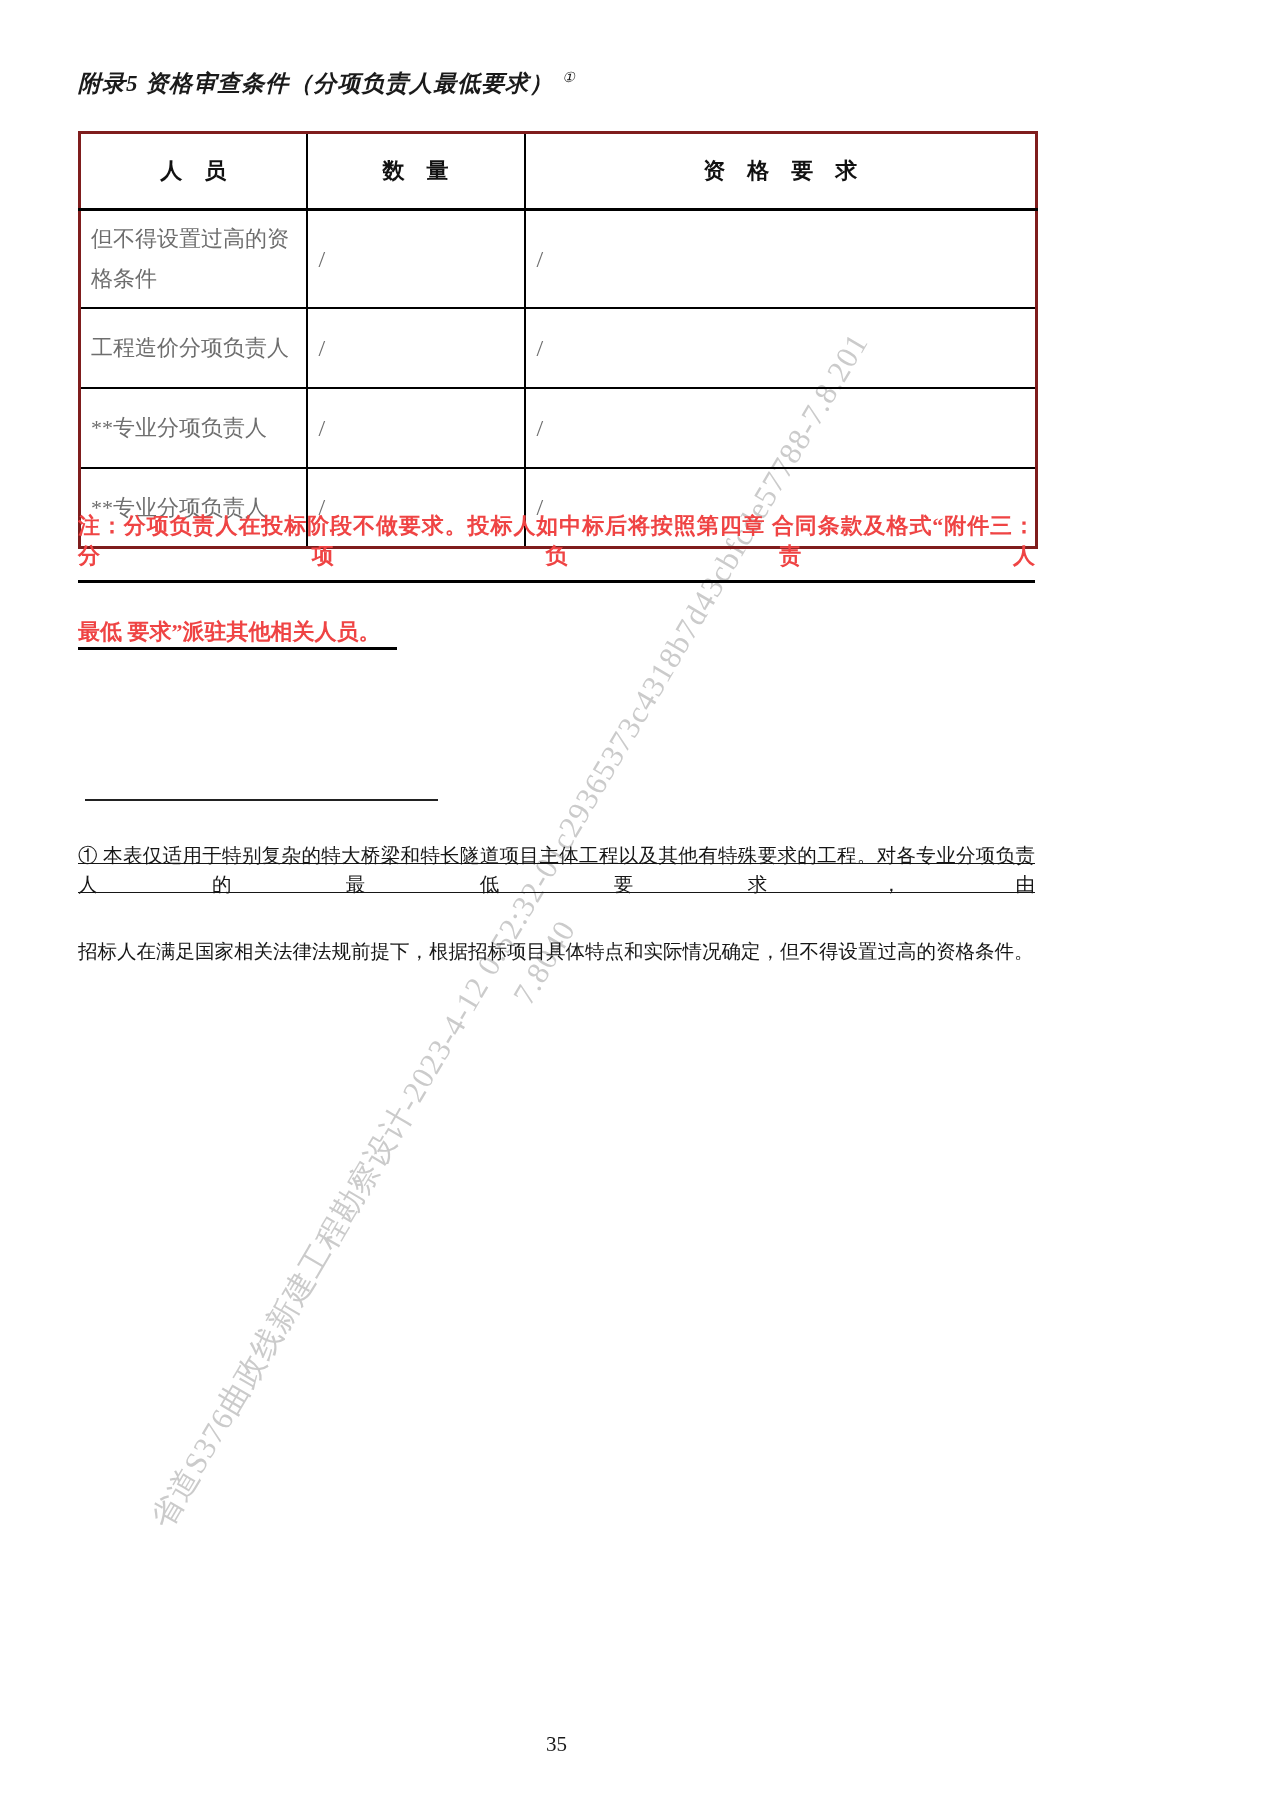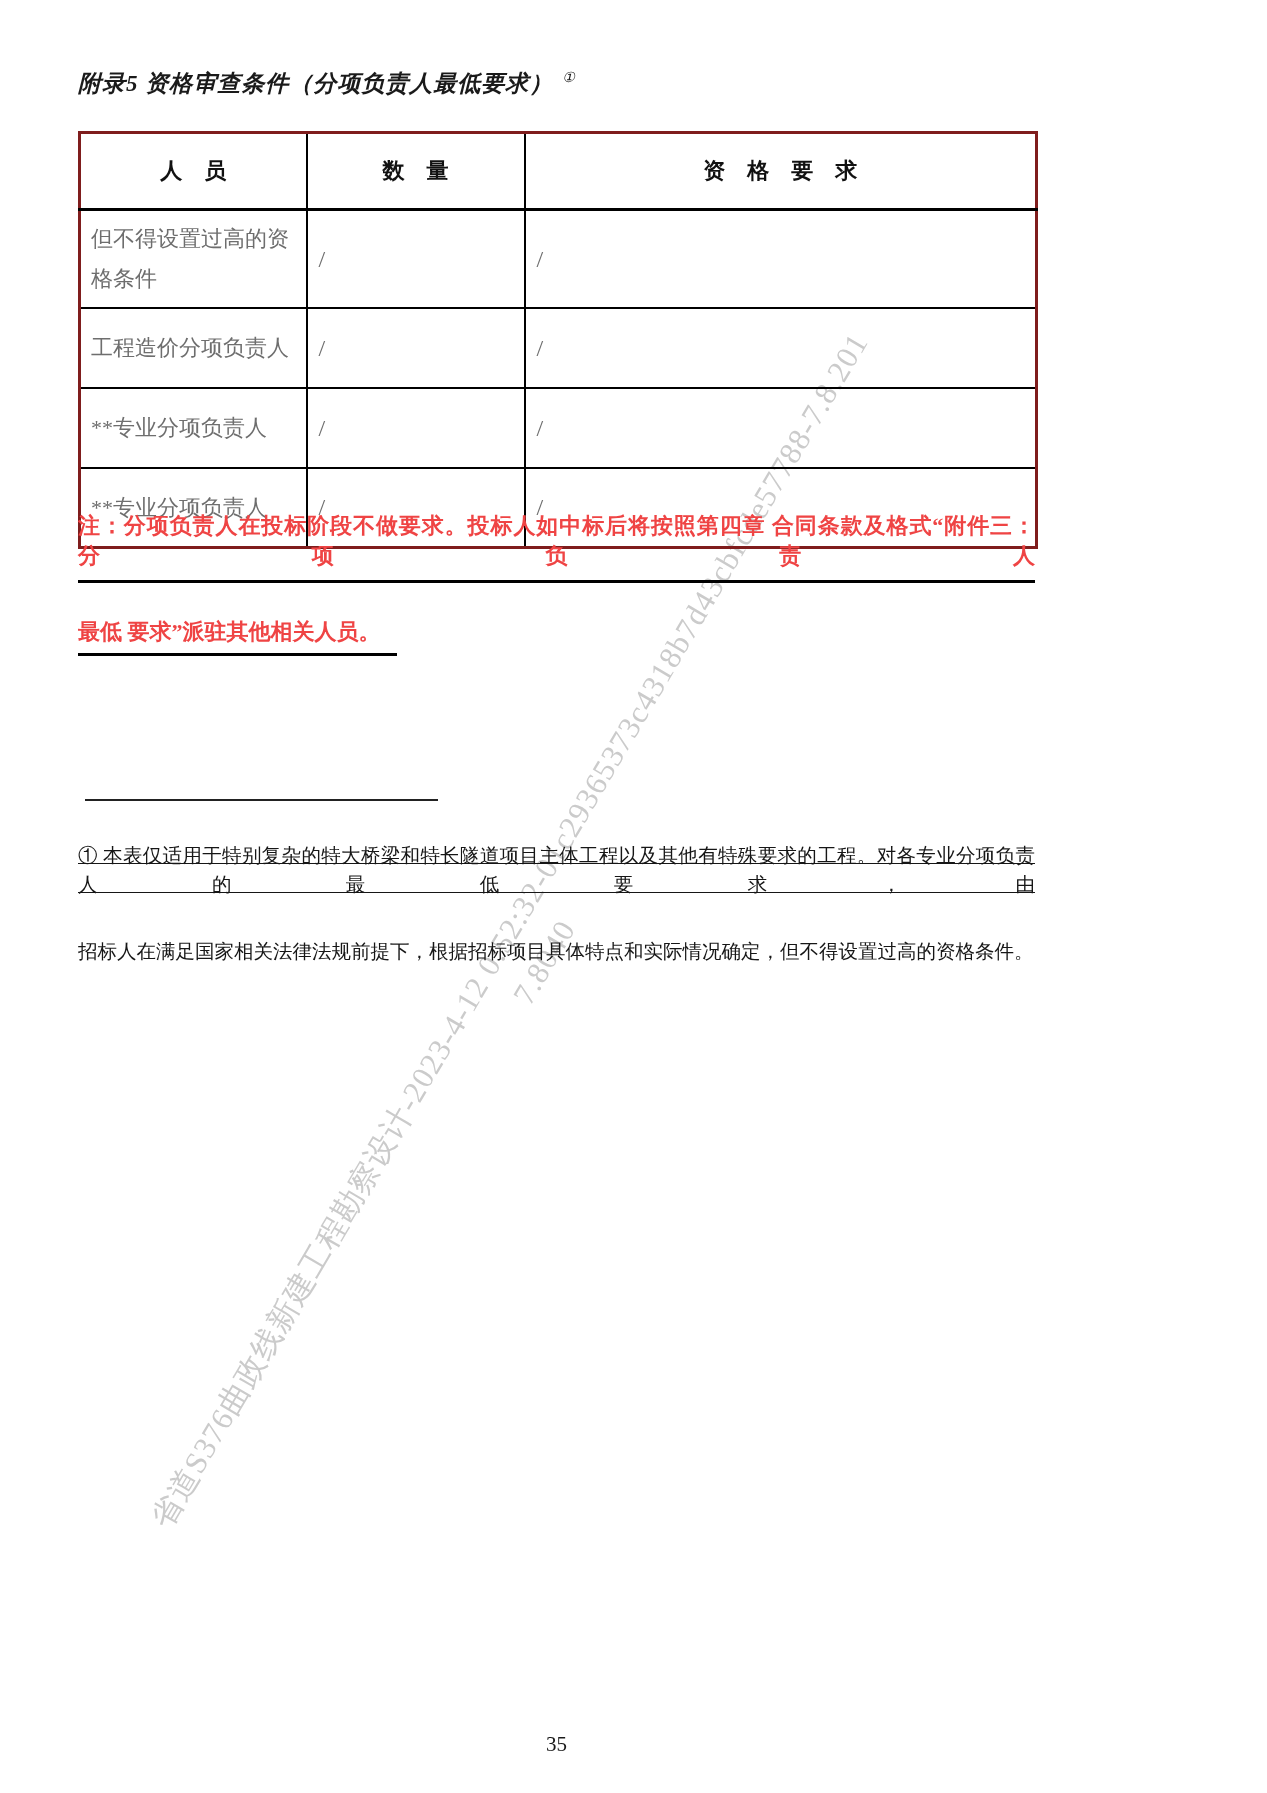--- a/index.html
+++ b/index.html
@@ -108,21 +108,20 @@
     border-bottom: 3px solid #000;
     padding-bottom: 9px;
     line-height: 30px;
     text-align: justify;
     text-align-last: justify;
   }
   .note-line2 { margin-top: 34px; }
   .note-line2 span {
     display: inline-block;
     border-bottom: 3px solid #000;
-    padding-bottom: 6px;
     padding-right: 16px;
   }
 
   
   .fn-sep {
     position: absolute;
     left: 85px;
     top: 799px;
     width: 353px;
     border-top: 2px solid #222;

